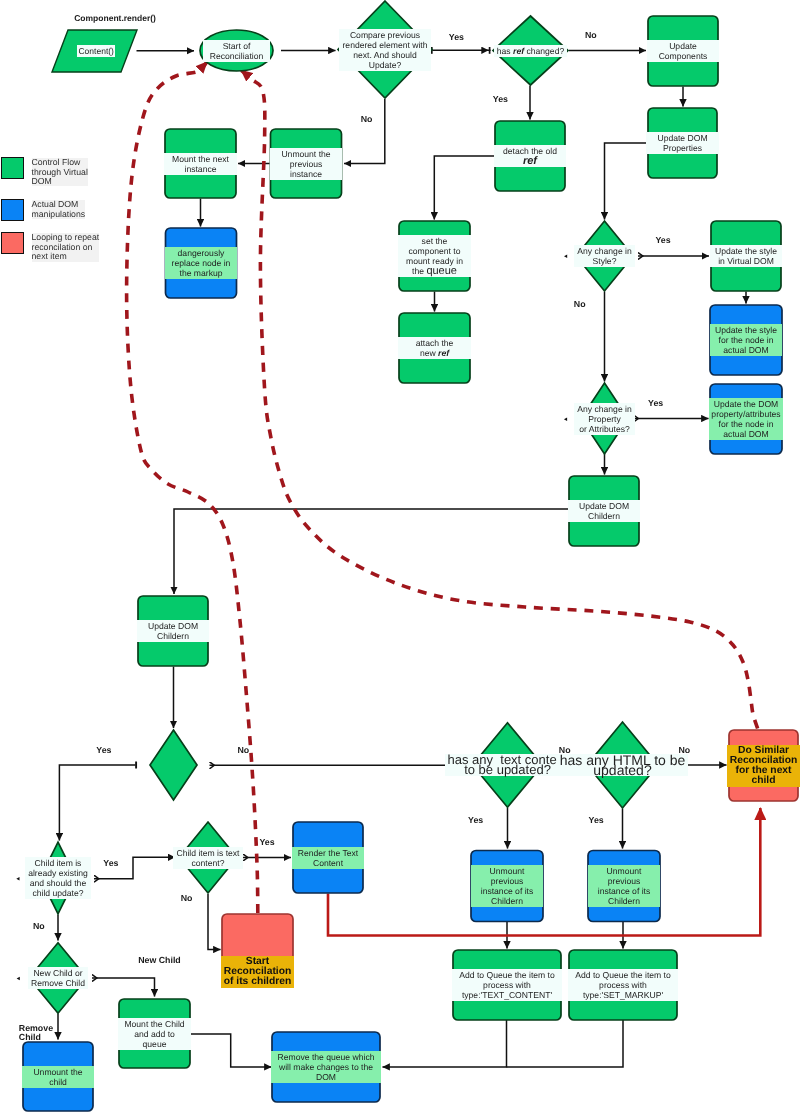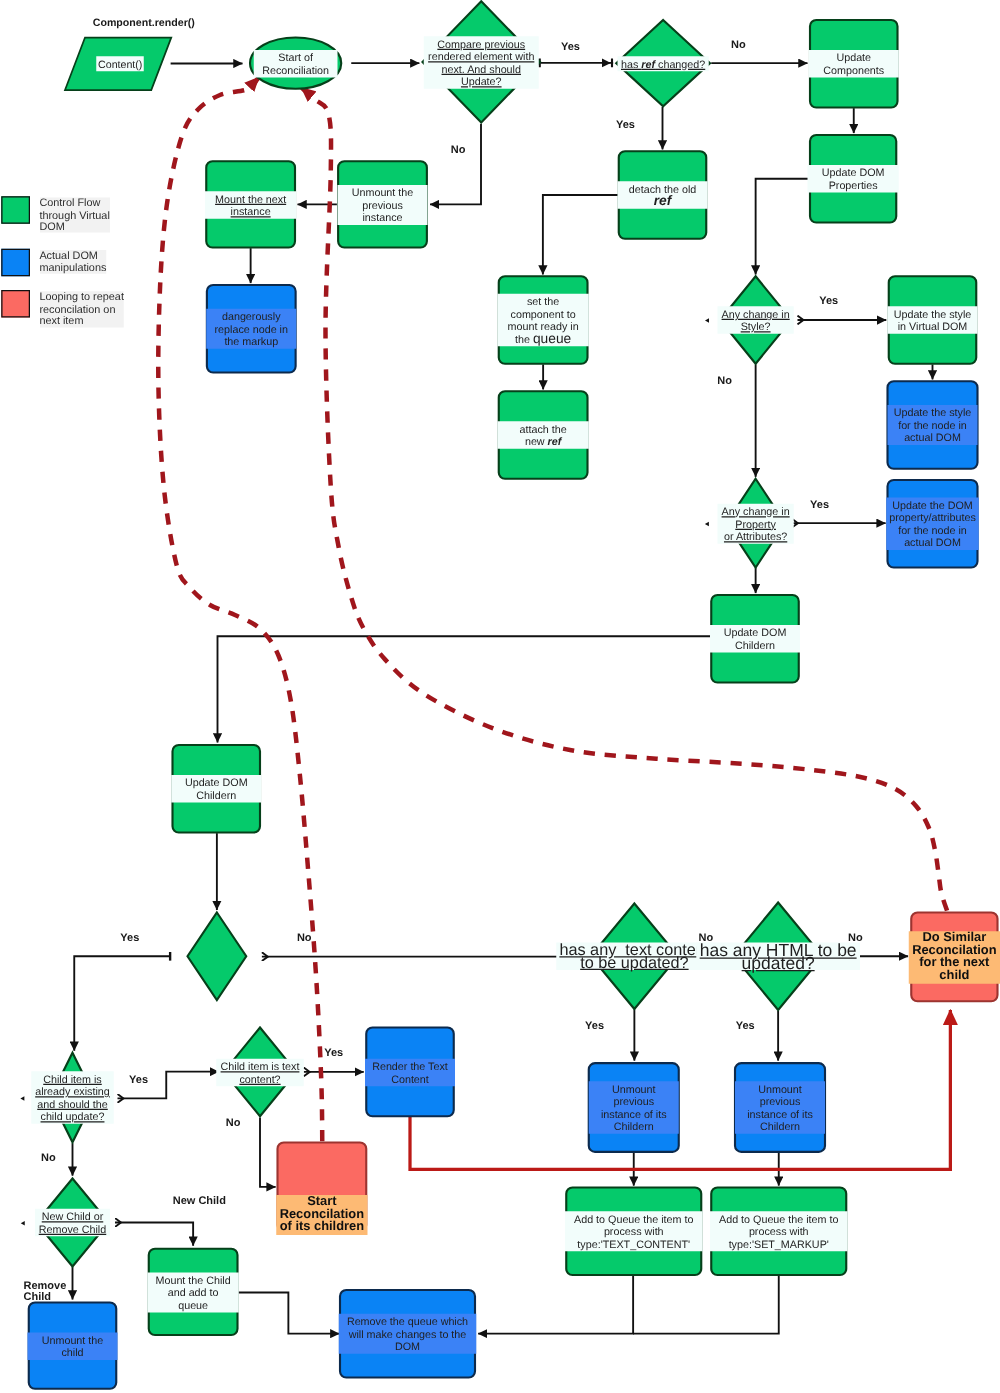--- a/index.html
+++ b/index.html
@@ -7,23 +7,23 @@
   *{-webkit-font-smoothing:antialiased;text-rendering:geometricPrecision;}
   body{width:800px;height:1114px;overflow:hidden;
        font-family:"Liberation Sans",sans-serif;}
   #stage{position:relative;width:800px;height:1114px;background:#fff;}
   #svg{position:absolute;left:0;top:0;}
   .band{position:absolute;display:flex;align-items:center;justify-content:center;}
   .bandtxt{display:inline-block;text-align:center;line-height:10px;color:#1f1f1f;
        background:#f2fdfb;white-space:pre;letter-spacing:0px;
        width:max-content;padding:1px 1.25px;
        font-family:"Liberation Sans",sans-serif;}
-  .band.blue .bandtxt{background:#3b82f6;}
-  .band.red .bandtxt{background:#fdba74;color:#101010;}
-  .band.dia .bandtxt{padding-left:3px;padding-right:3px;text-decoration:underline;}
+  .band.blue .bandtxt{background:#86efac;}
+  .band.red .bandtxt{background:#eab308;color:#101010;}
+  .band.dia .bandtxt{padding-left:3px;padding-right:3px;}
   .bi{font-style:italic;font-weight:bold;}
   .bg{font-size:1.28em;}
   .elbl{position:absolute;font-family:"Liberation Sans",sans-serif;color:#1a1a1a;
        font-weight:bold;font-size:8.8px;white-space:pre;line-height:9.6px;}
   .legsw{position:absolute;width:23.1px;height:22.3px;border:1.7px solid #111;box-sizing:border-box;}
   .legtxt{position:absolute;font-family:"Liberation Sans",sans-serif;color:#2e2e2e;
        font-size:8.7px;line-height:9.4px;white-space:pre;background:#f2f2f2;}
   .caption{position:absolute;font-family:"Liberation Sans",sans-serif;color:#1a1a1a;
        font-size:8.5px;font-weight:bold;white-space:nowrap;}
 </style>
@@ -163,21 +163,21 @@
 <div class="band green" style="left:470.0px;top:128.0px;width:120px;height:56px;font-size:8.6px;line-height:10.0px;">
       <span class="bandtxt" style="min-width:70.0px;">detach the old
 <i class="bi bg">ref</i></span>
     </div>
 <div class="band green" style="left:246.0px;top:135.5px;width:120px;height:56px;font-size:8.6px;line-height:10.0px;">
       <span class="bandtxt" style="min-width:70.0px;">Unmount the
 previous
 instance</span>
     </div>
 <div class="band green" style="left:140.5px;top:135.5px;width:120px;height:56px;font-size:8.6px;line-height:10.0px;">
-      <span class="bandtxt" style="min-width:70.0px;text-decoration:underline;">Mount the next
+      <span class="bandtxt" style="min-width:70.0px;">Mount the next
 instance</span>
     </div>
 <div class="band blue" style="left:141.0px;top:235.0px;width:120px;height:56px;font-size:8.6px;line-height:10.0px;">
       <span class="bandtxt" style="min-width:70.0px;">dangerously
 replace node in
 the markup</span>
     </div>
 <div class="band green" style="left:374.5px;top:228.0px;width:120px;height:56px;font-size:8.6px;line-height:10.0px;">
       <span class="bandtxt" style="min-width:70.0px;">set the
 component to

